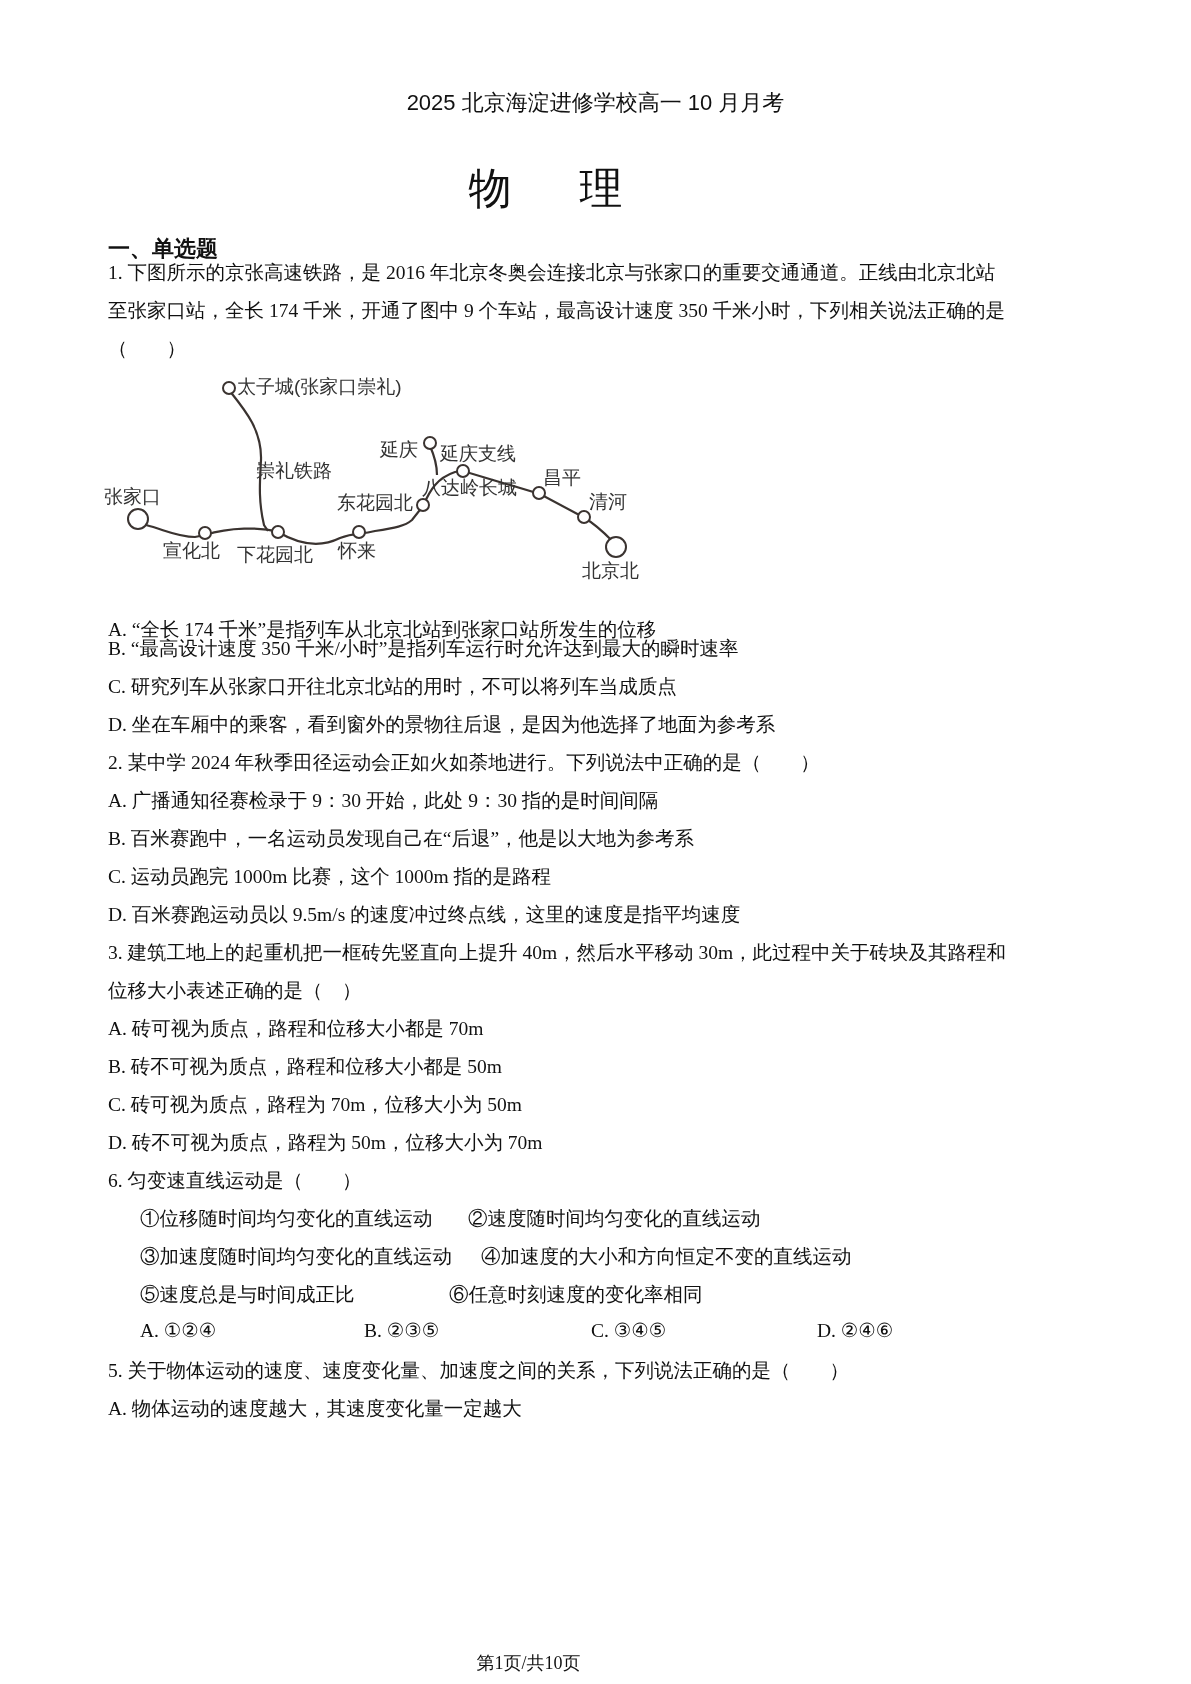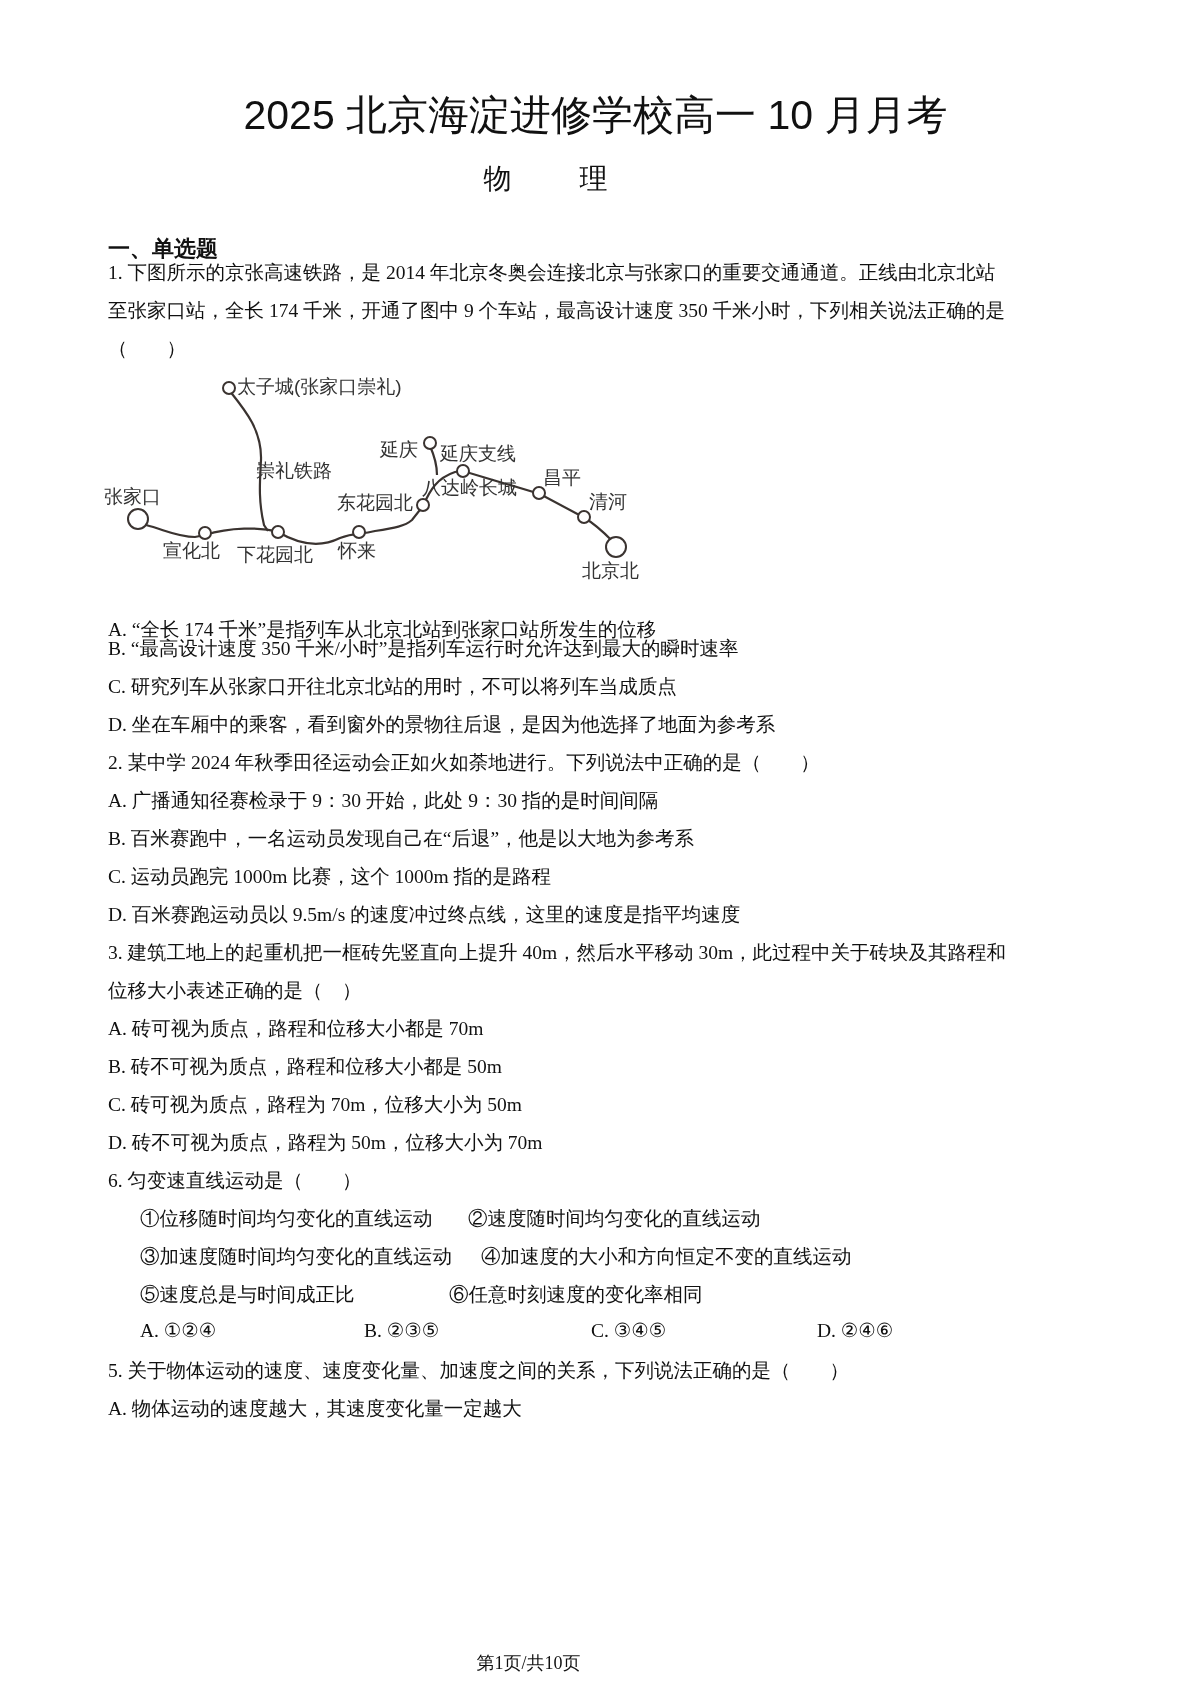--- a/index.html
+++ b/index.html
@@ -1,42 +1,42 @@
 <!DOCTYPE html>
 <html><head>
 <meta charset="utf-8">
 <style>
   html, body { margin: 0; padding: 0; background: #ffffff; }
   body { width: 1191px; height: 1684px; position: relative; overflow: hidden;
          font-family: "Liberation Serif", "DejaVu Serif", serif; color: #111; }
   .title { position: absolute; top: 88px; left: 0; width: 1191px; text-align: center;
-           font-family: "Liberation Sans", "DejaVu Sans", sans-serif; font-size: 41px; letter-spacing: 0px; }
+           font-family: "Liberation Sans", "DejaVu Sans", sans-serif; font-size: 22px; letter-spacing: 0px; }
   .subject { position: absolute; top: 160px; left: 0; width: 1091px; text-align: center;
-             font-family: "Liberation Sans", "DejaVu Sans", sans-serif; font-size: 28px; }
+             font-family: "Liberation Sans", "DejaVu Sans", sans-serif; font-size: 43px; }
   .subject span { display: inline-block; }
   .subject .gap { width: 68px; }
   .section { position: absolute; top: 234px; left: 108px; font-size: 22px; font-weight: bold;
              font-family: "Liberation Sans", "DejaVu Sans", sans-serif; text-align: right; }
   .line { position: absolute; left: 108px; font-size: 19.5px; white-space: nowrap; }
   .diagram { position: absolute; left: 100px; top: 395px; width: 600px; height: 230px; }
   .map-label { font-family: "Liberation Sans", "DejaVu Sans", sans-serif; font-size: 19px; fill: #333; }
   .opt4 { position: absolute; font-size: 19.5px; white-space: nowrap; margin-left: 36px; }
   .footer { position: absolute; top: 1651px; left: 0; width: 1057px; text-align: center; font-size: 18px; }
 </style>
 </head>
 <body>
 
 <div class="title">2025 北京海淀进修学校高一 10 月月考</div>
 <div class="subject">
   <span>物</span><span class="gap"></span><span>理</span>
 </div>
 
 <div class="section">一、单选题</div>
 
-<div class="line" style="top:259px">1. 下图所示的京张高速铁路，是 2014 年北京冬奥会连接北京与张家口的重要交通通道。正线由北京北站</div>
+<div class="line" style="top:259px">1. 下图所示的京张高速铁路，是 2016 年北京冬奥会连接北京与张家口的重要交通通道。正线由北京北站</div>
 <div class="line" style="top:297px">至张家口站，全长 174 千米，开通了图中 9 个车站，最高设计速度 350 千米小时，下列相关说法正确的是</div>
 <div class="line" style="top:335px">（　　）</div>
 
 <svg class="diagram" viewBox="100 370 600 230" width="600" height="230" style="top:370px">
   <g fill="none" stroke="#3a3330" stroke-width="2.2">
 
     <path d="M146,525 C165,530 178,537 195,537 L205,535 C230,527 260,527 278,532 C300,545 320,548 340,538 C355,532 360,535 375,531 C395,528 405,526 412,520 L423,506 C430,490 437,478 455,472 L463,471 L540,494 L583,517 C600,527 608,537 616,545"></path>
 
     <path d="M229,390 C245,410 262,430 261,460 C260,480 258,500 264,525 L268,531"></path>
 

